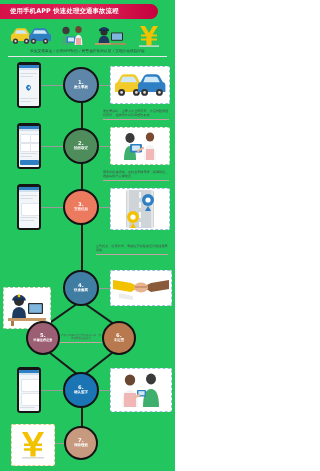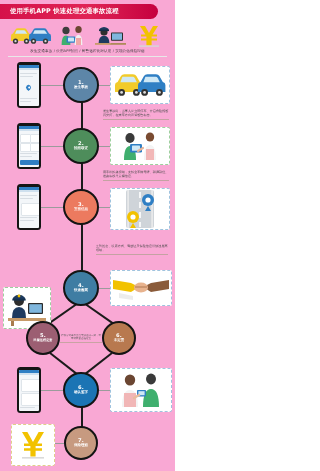--- a/index.html
+++ b/index.html
@@ -1,21 +1,21 @@
 <!DOCTYPE html>
 <html><head>
 <meta charset="utf-8">
 <style>
   html,body{margin:0;padding:0;background:#ffffff;}
   body{
     width:175px;height:471px;overflow:hidden;position:relative;
     font-family:"DejaVu Sans","Liberation Sans",sans-serif;
     -webkit-font-smoothing:antialiased;
   }
-  .stage{position:absolute;left:0;top:0;width:175px;height:471px;background:#f9a8d4;overflow:hidden;}
+  .stage{position:absolute;left:0;top:0;width:175px;height:471px;background:#22c55e;overflow:hidden;}
 
   
   .header-band{
     position:absolute;left:0;top:4px;width:158px;height:15px;
     background:linear-gradient(90deg,#d5114a 0%,#e02455 55%,#c5003f 100%);
     border-top-right-radius:9px;border-bottom-right-radius:9px;
     display:flex;align-items:center;
   }
   .header-band .title{
     color:#fff;font-size:6.4px;font-weight:bold;letter-spacing:.15px;

